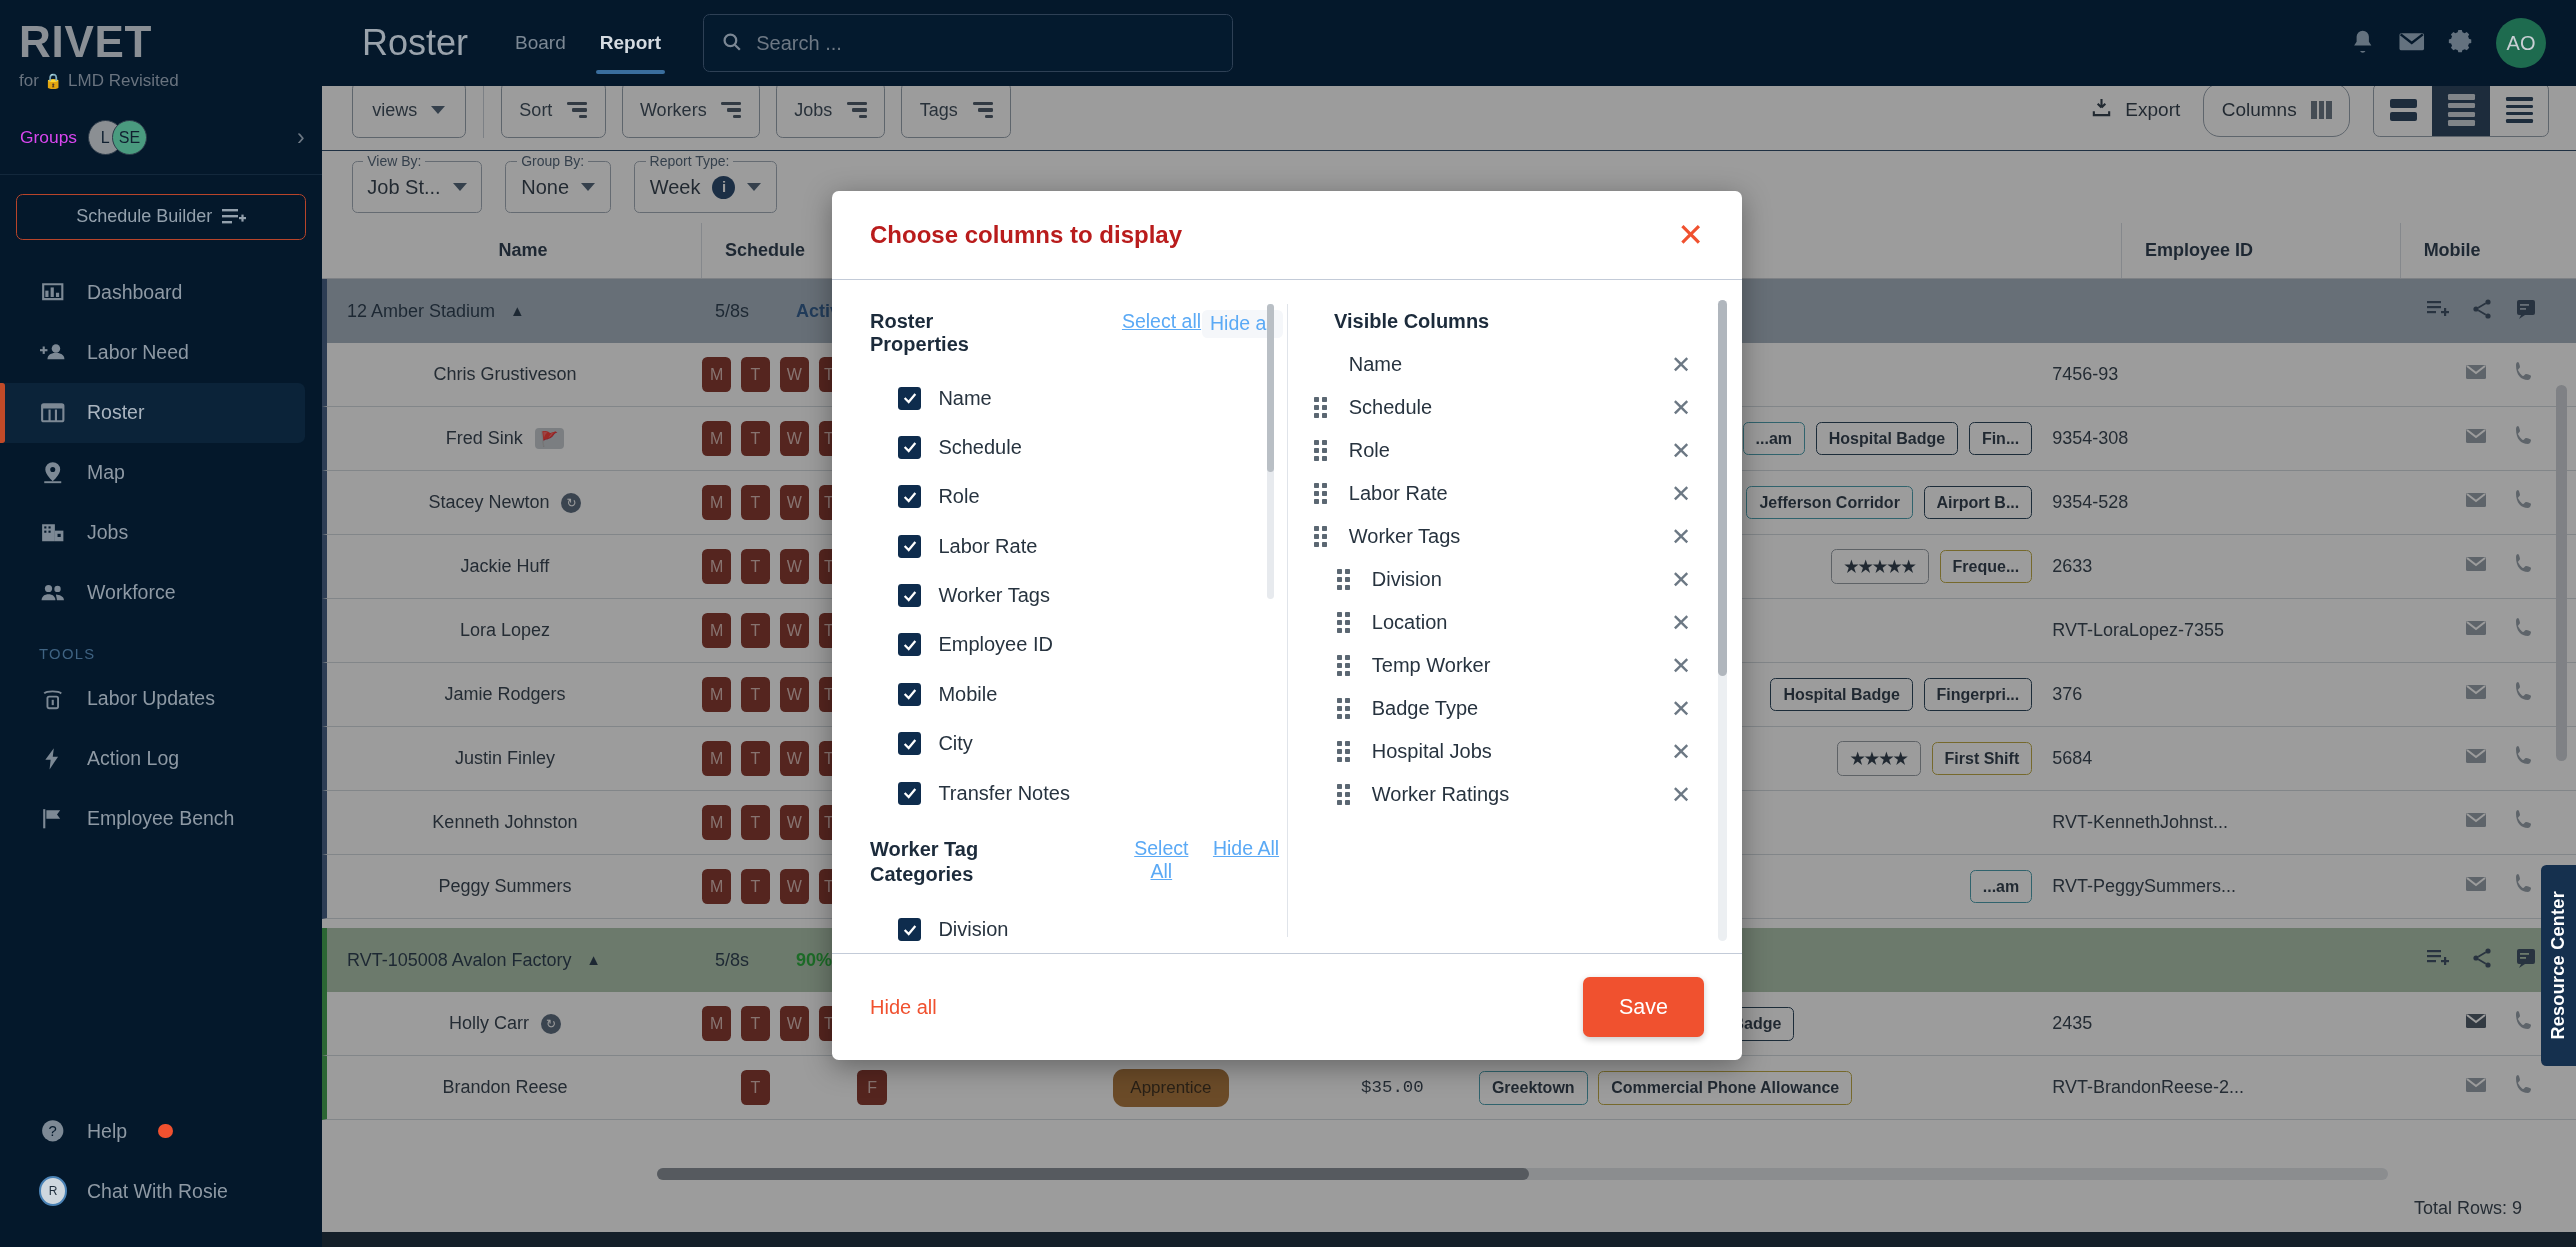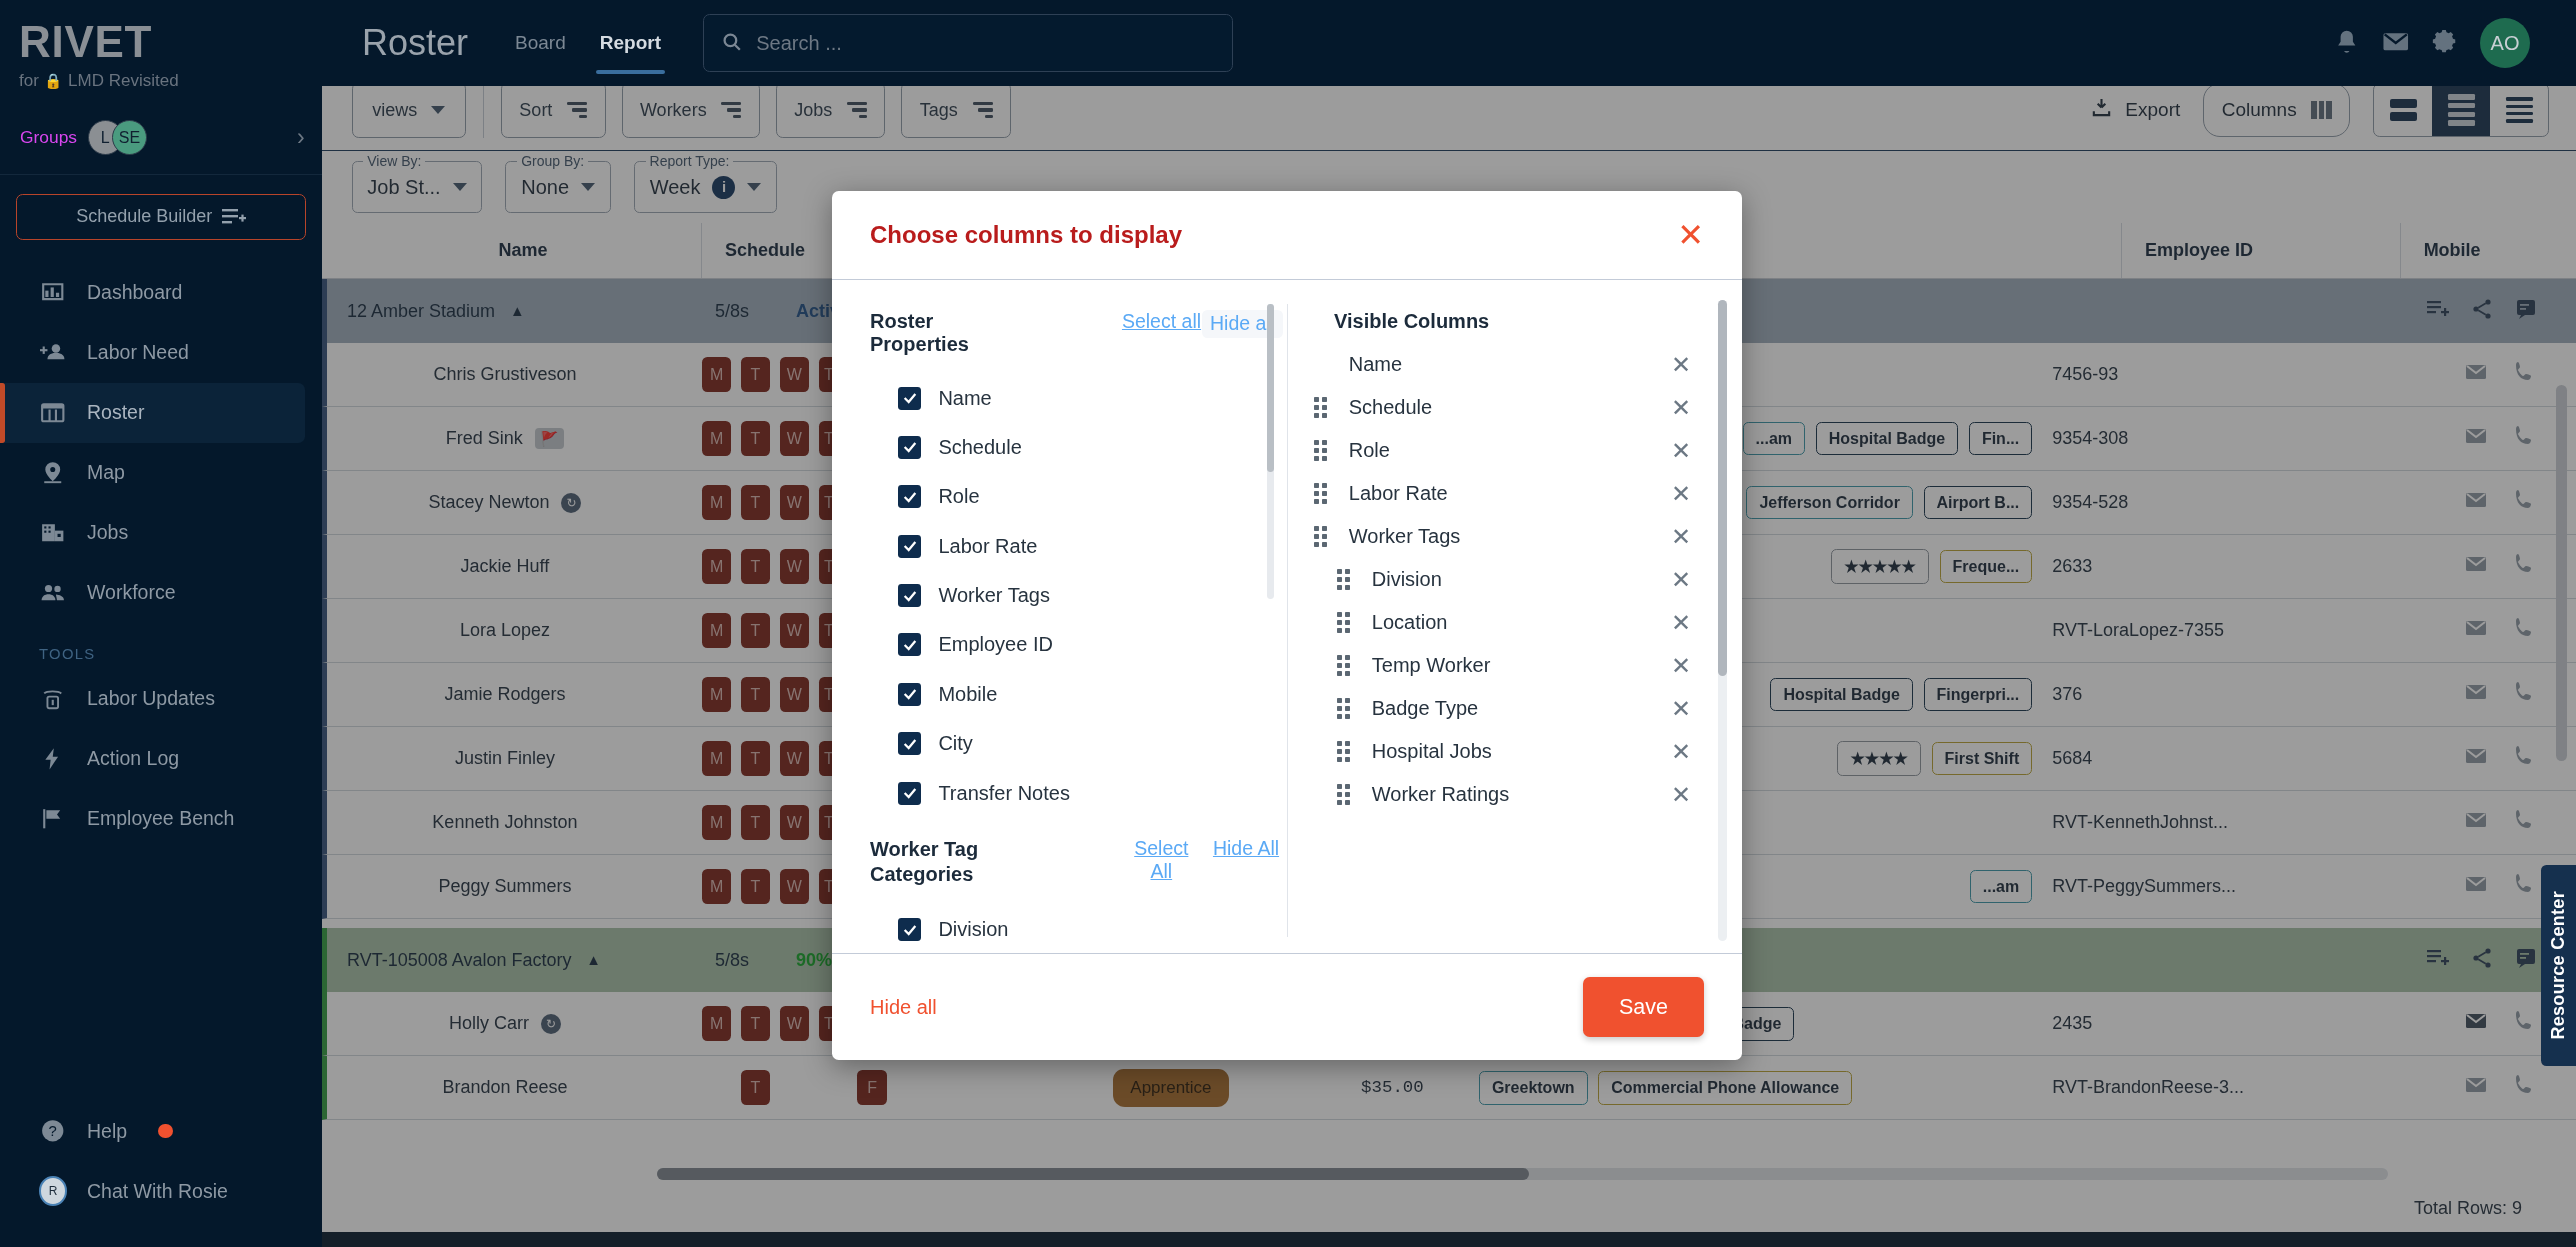--- a/index.html
+++ b/index.html
@@ -114,21 +114,21 @@
   }
   .search-box {
     margin-left: 42px;
     width: 530px; height: 58px;
     border: 0.7px solid #2e4055; border-radius: 6.7px;
     display: flex; align-items: center; gap: 13.4px; padding: 0 17.4px;
     background: #041a2e;
   }
   .search-box svg { width: 21.5px; height: 21.5px; stroke: #7b8794; fill: none; stroke-width: 2.5; }
   .search-ph { font-size: 20px; color: #6d7884; }
-  .top-right { margin-left: auto; display: flex; align-items: center; gap: 20px; padding-right: 46px; }
+  .top-right { margin-left: auto; display: flex; align-items: center; gap: 20px; padding-right: 30px; }
   .top-icon svg { width: 29.5px; height: 29.5px; fill: #64727f; }
   .user-av {
     width: 50px; height: 50px; border-radius: 50%;
     background: #1e6b4f; color: #c9cfd4;
     display: flex; align-items: center; justify-content: center;
     font-size: 20px;
   }
 
   
   .main {
@@ -1036,21 +1036,21 @@
           <span class="day">F</span>
         </div>
         <div class="td-role">
           <span class="role-chip" style="background:#a4692a;color:#2a1a08">Apprentice</span>
         </div>
         <div class="td-rate">$35.00</div>
         <div class="td-tags">
           <span class="tag teal">Greektown</span>
           <span class="tag gold">Commercial Phone Allowance</span>
         </div>
-        <div class="td-empid">RVT-BrandonReese-3...</div>
+        <div class="td-empid">RVT-BrandonReese-2...</div>
         <div class="td-mobile"></div>
         <div class="row-actions">
           <span><svg viewBox="0 0 24 24">
                 <rect x="2" y="5" width="20" height="14" rx="1.5"></rect>
                 <path d="M3 6l9 7 9-7" fill="none" stroke="#fff" stroke-width="2"></path>
               </svg></span>
           <span><svg viewBox="0 0 24 24">
                 <path d="M6 2c1 0 2 4 2 5s-2 2-2 3 4 6 5 6 2-2 3-2 5 1 5 2-1 4-3 4C9 20 4 15 4 5c0-2 1-3 2-3z"></path>
               </svg></span>
         </div>

